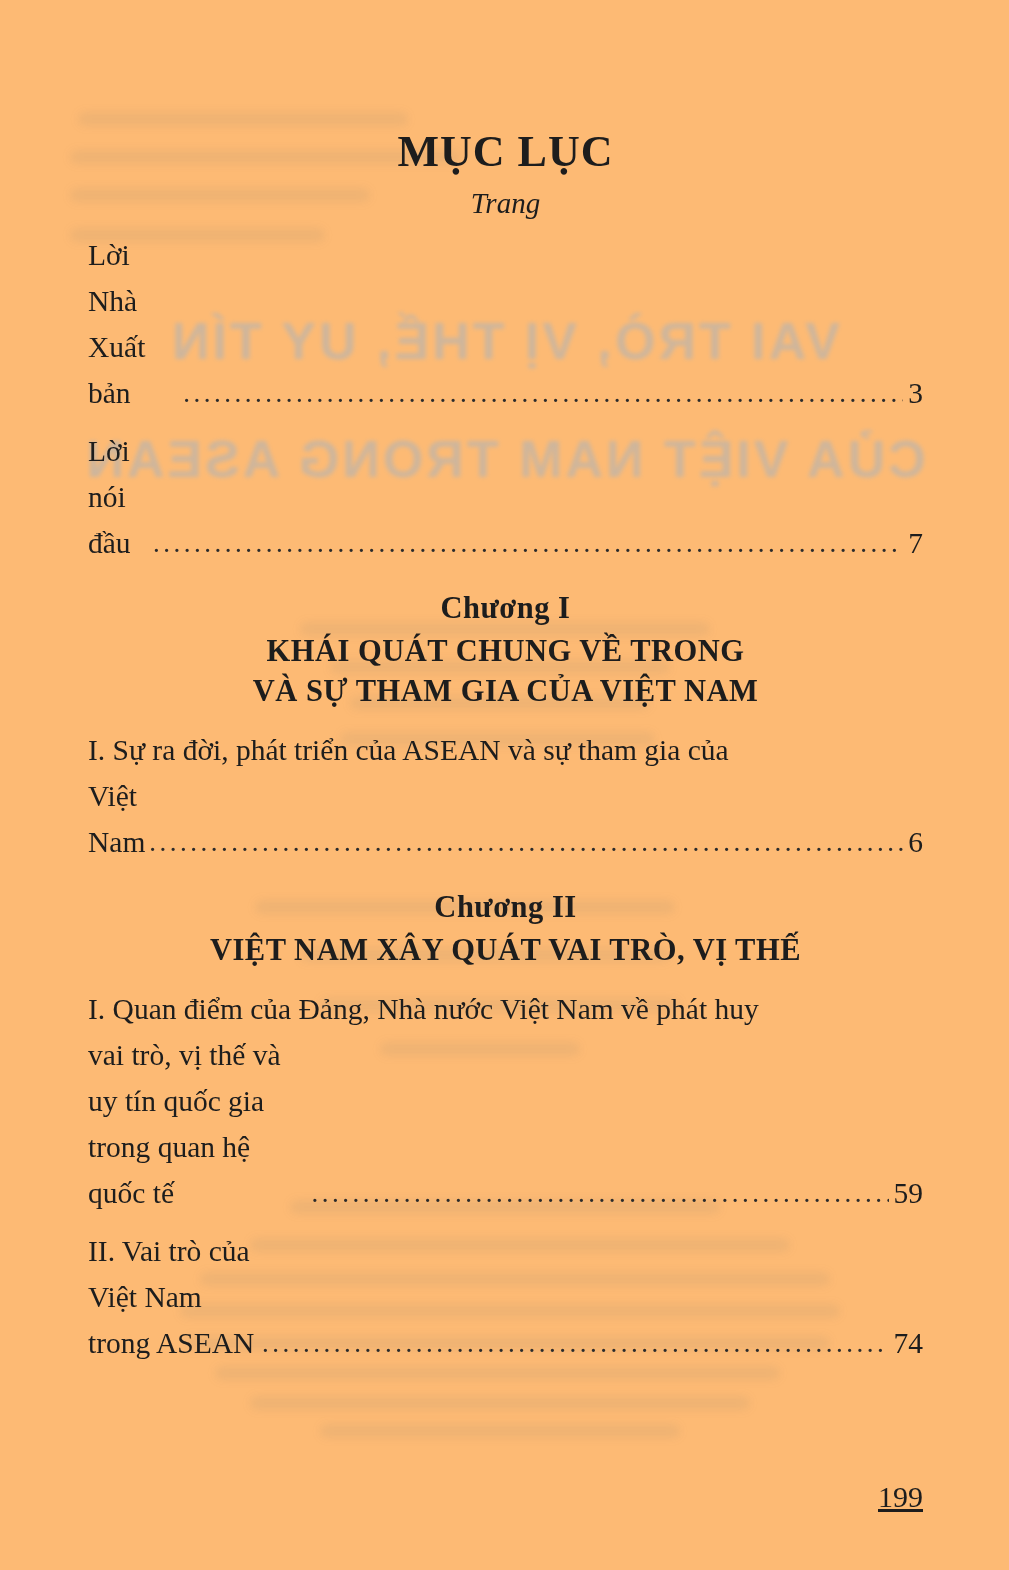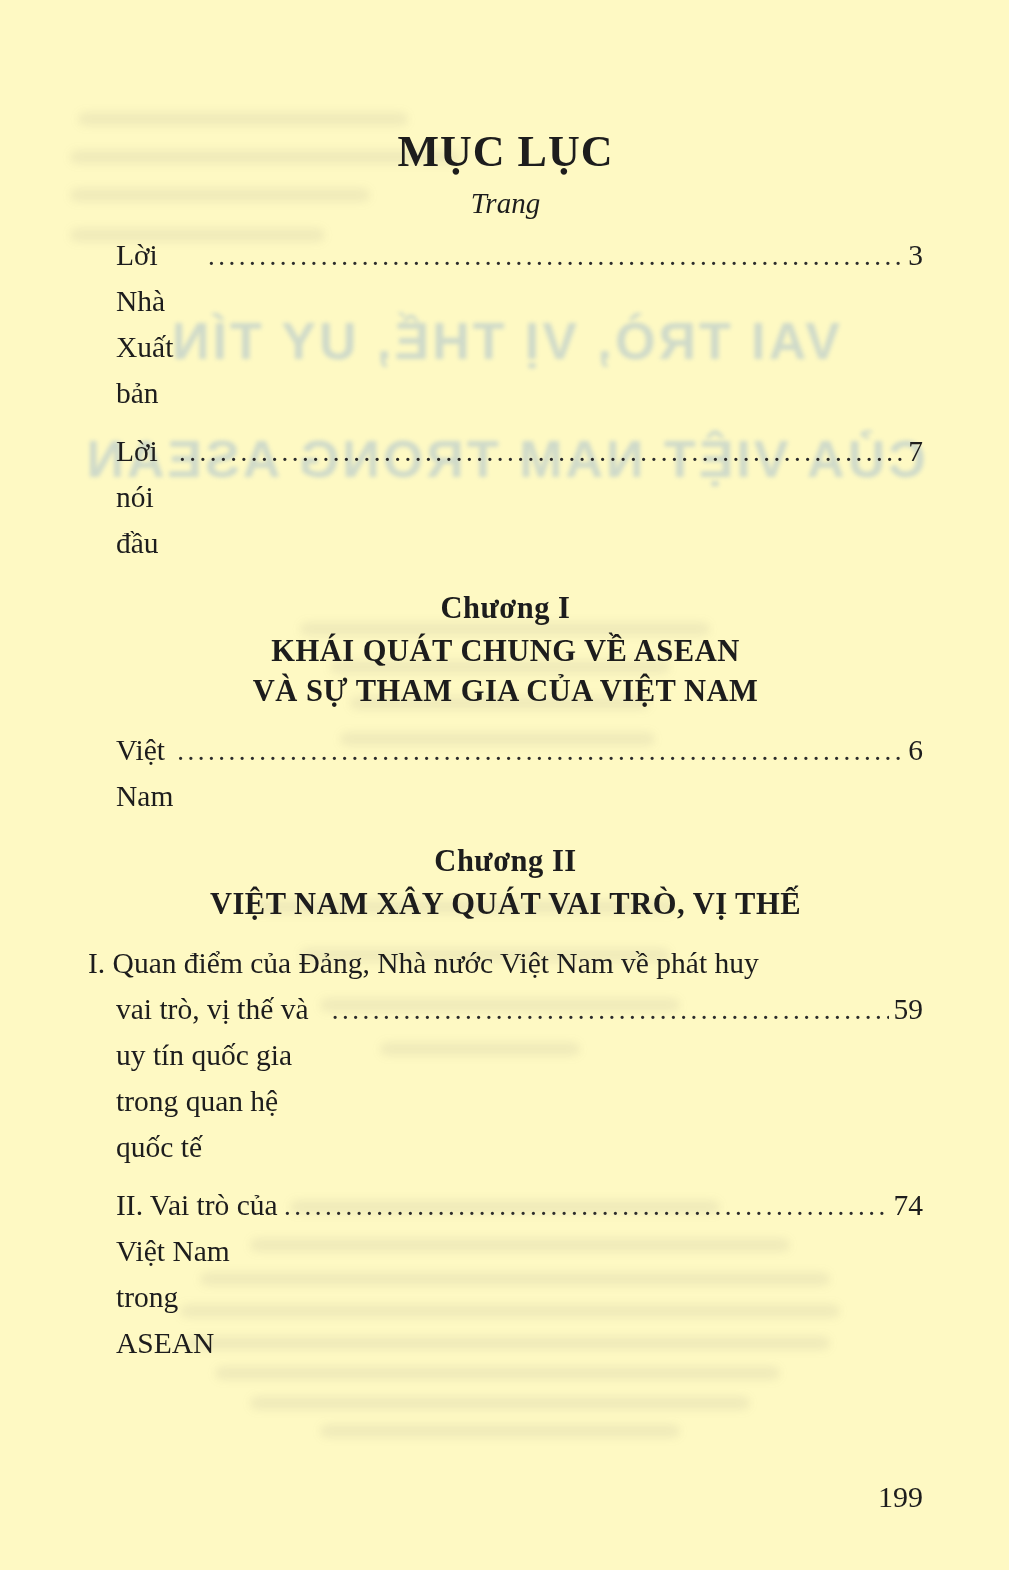--- a/index.html
+++ b/index.html
@@ -1,20 +1,20 @@
 <!DOCTYPE html>
 <html><head>
 <meta charset="utf-8">
 <style>
   html, body { margin: 0; padding: 0; }
   .page {
     position: relative;
     width: 1009px;
     height: 1570px;
-    background: #fef9c3;
+    background: #fdba74;
     font-family: "Liberation Serif", serif;
     color: #1d1d1d;
     overflow: hidden;
   }
 
   
   .ghost-layer { position: absolute; inset: 0; z-index: 0; pointer-events: none; }
   .ghost-blue {
     position: absolute;
     top: 282px; left: 40px; right: 40px;
@@ -59,21 +59,21 @@
     font-size: 29px;
     margin-bottom: 12px;
   }
 
   .entry {
     font-size: 29.5px;
     line-height: 46px;
     margin-bottom: 12px;
   }
   .entry-line { }
-  .entry-last { display: flex; align-items: flex-start; margin-left: 28px; }
+  .entry-last { display: flex; align-items: flex-end; }
   .entry-text { flex: 0 1 auto; }
   .leader {
     flex: 1 1 auto;
     overflow: hidden;
     white-space: nowrap;
     min-width: 18px;
     margin: 0 5px 0 4px;
     color: #2b2b2b;
   }
   .leader::before {
@@ -92,20 +92,21 @@
     letter-spacing: 0.5px;
   }
   .chapter-label { margin-bottom: 3px; }
 
   .folio {
     position: absolute;
     right: 86px;
     bottom: 56px;
     font-size: 30px;
     z-index: 2;
+    text-decoration: underline;
   }
 </style>
 </head>
 <body>
 
 <div class="page">
 
   <div class="ghost-layer">
     <div class="ghost-blue">
       <div>VAI TRÒ, VỊ THẾ, UY TÍN</div>
@@ -149,24 +150,25 @@
         </div>
         <div class="entry">
           <div class="entry-last">
             <span class="entry-text">Lời nói đầu</span>
             <span class="leader"></span>
             <span class="pagenum">7</span>
           </div>
         </div>
         <div class="chapter">
           <div class="chapter-label">Chương I</div>
-          <div class="chapter-title">KHÁI QUÁT CHUNG VỀ ASEAN</div>
+          <div class="chapter-title">KHÁI QUÁT CHUNG VỀ TRONG</div>
           <div class="chapter-title">VÀ SỰ THAM GIA CỦA VIỆT NAM</div>
         </div>
         <div class="entry">
+          <div class="entry-line">I. Sự ra đời, phát triển của ASEAN và sự tham gia của</div>
           <div class="entry-last">
             <span class="entry-text">Việt Nam</span>
             <span class="leader"></span>
             <span class="pagenum">6</span>
           </div>
         </div>
         <div class="chapter">
           <div class="chapter-label">Chương II</div>
           <div class="chapter-title">VIỆT NAM XÂY QUÁT VAI TRÒ, VỊ THẾ</div>
         </div>

